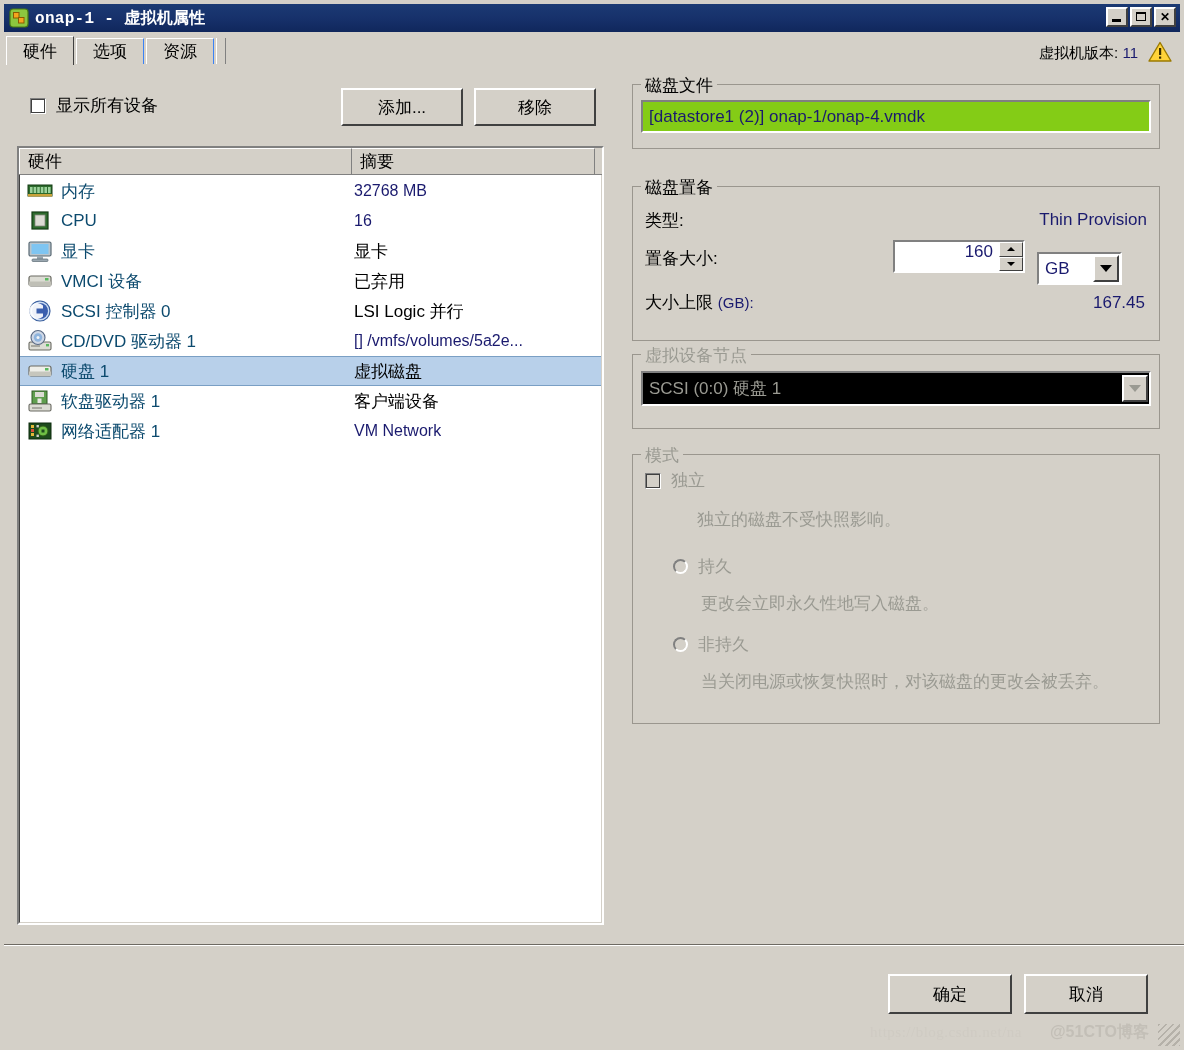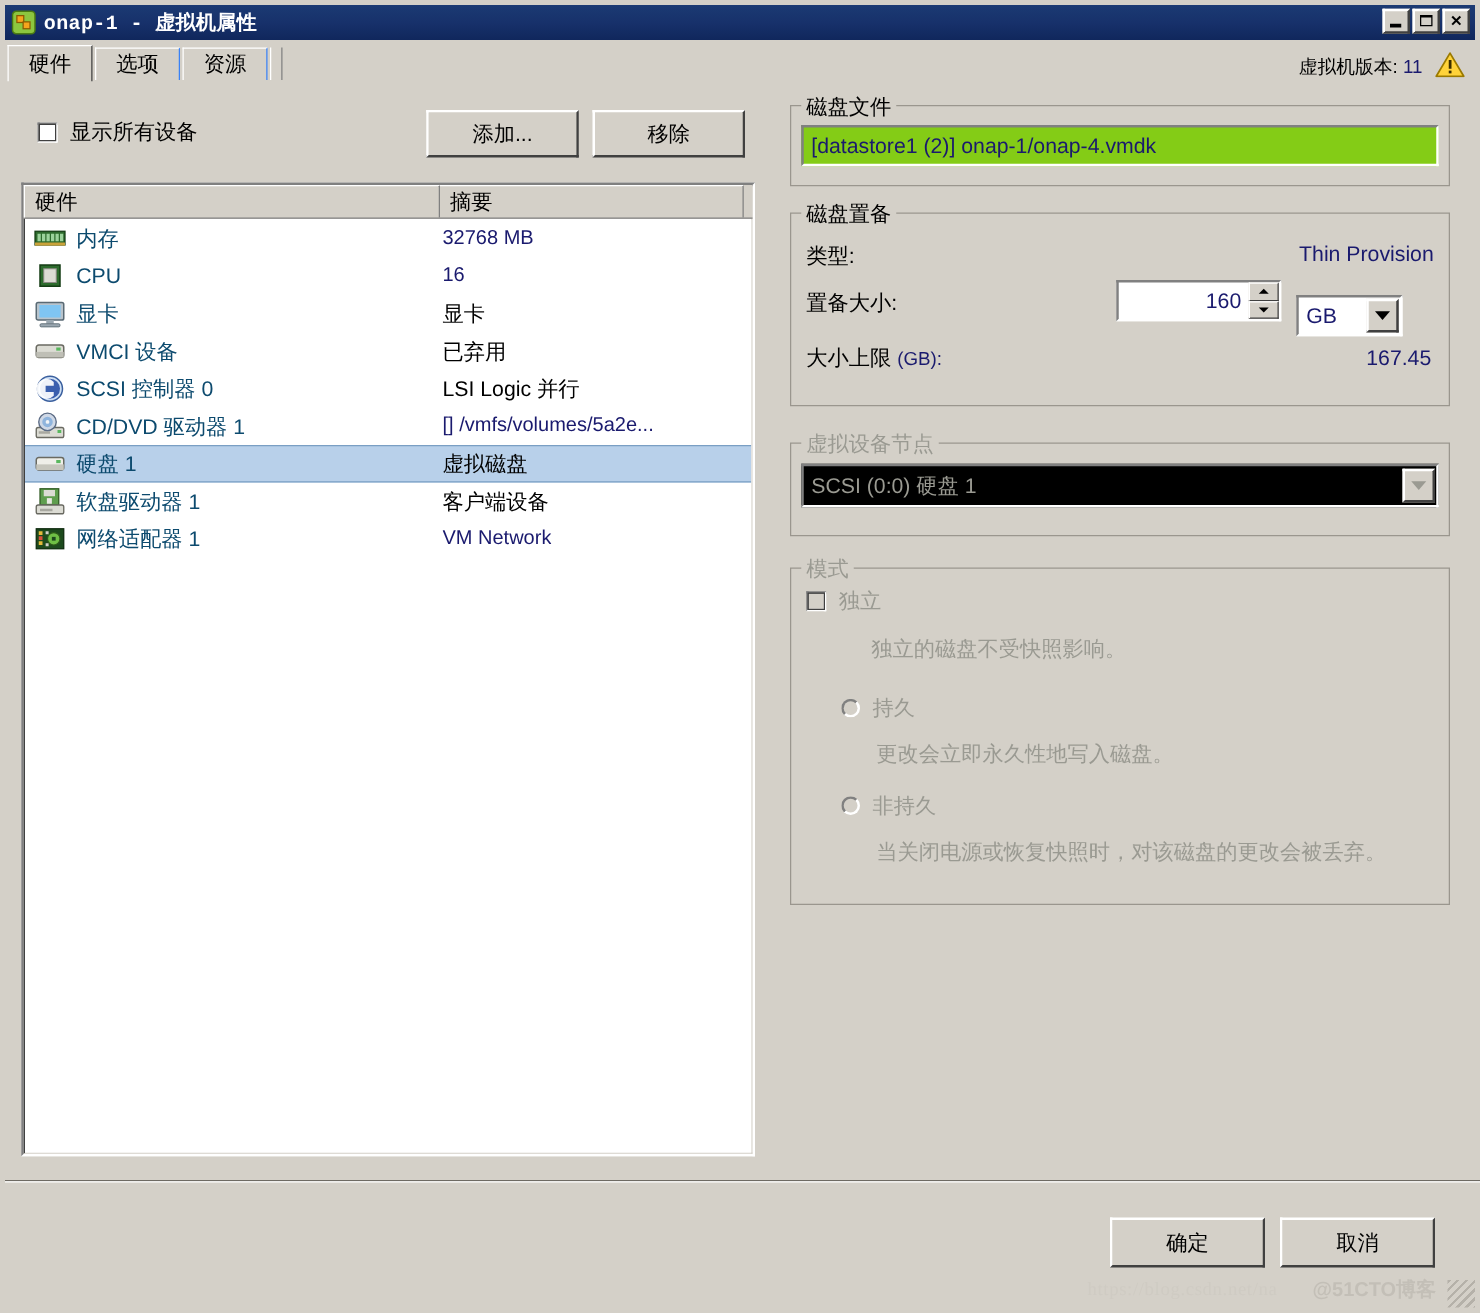--- a/index.html
+++ b/index.html
@@ -251,21 +251,21 @@
   .group > .legend {
     position: absolute; top: -11px; left: 8px;
     background: #d4d0c8;
     padding: 0 4px;
     font-size: 17px; color: #000;
     white-space: nowrap;
   }
   .group.disabled > .legend { color: #9a9a92; }
 
   #g-diskfile { left: 628px; top: 20px; width: 528px; height: 65px; }
-  #g-diskprov { left: 628px; top: 106px; width: 528px; height: 155px; }
+  #g-diskprov { left: 628px; top: 122px; width: 528px; height: 155px; }
   #g-node     { left: 628px; top: 290px; width: 528px; height: 75px; }
   #g-mode     { left: 628px; top: 390px; width: 528px; height: 270px; }
 
   .textbox {
     background: #84cc16;
     border-top: 2px solid #808080;
     border-left: 2px solid #808080;
     border-right: 2px solid #ffffff;
     border-bottom: 2px solid #ffffff;
     box-sizing: border-box;
@@ -294,21 +294,21 @@
 
   .spinbox {
     position: absolute; left: 260px; top: 53px;
     width: 132px; height: 33px;
     background: #fff;
     border-top: 2px solid #808080;
     border-left: 2px solid #808080;
     border-right: 2px solid #ffffff;
     border-bottom: 2px solid #ffffff;
     box-sizing: border-box;
-    display: flex; align-items: center;
+    display: flex; align-items: flex-start;
   }
   .spin-val {
     flex: 1; text-align: right; padding-right: 6px;
     font-size: 17px; color: #1a1a6e;
   }
   .spin-arrows {
     width: 24px; height: 29px;
     display: flex; flex-direction: column;
     flex: none; margin-right: 0px;
   }

